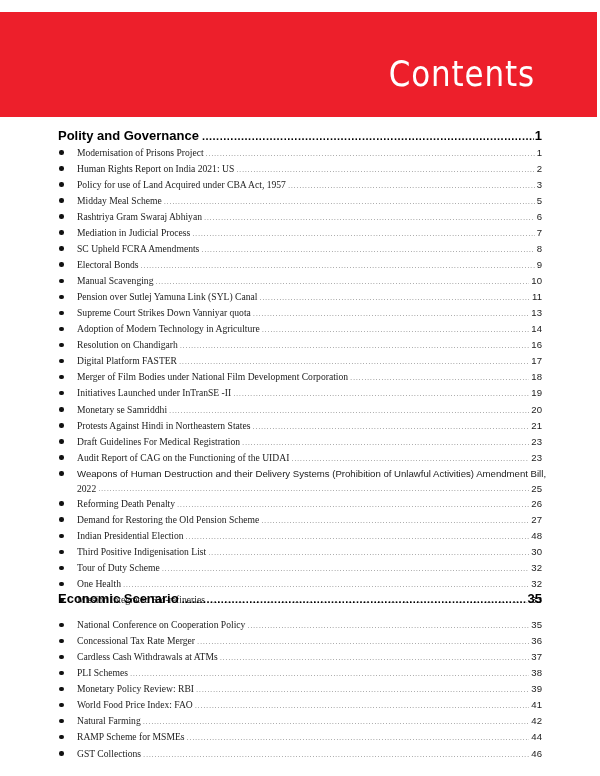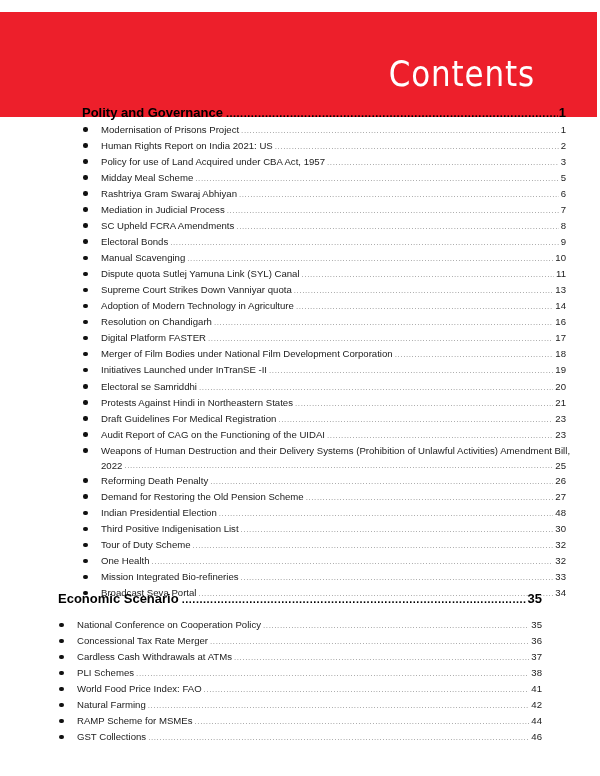--- a/index.html
+++ b/index.html
@@ -98,20 +98,21 @@
       left: 1px;
       top: 5.5px;
       width: 4.5px;
       height: 4.5px;
       border-radius: 50%;
       background: #111;
     }
     .item .item-text {
       white-space: nowrap;
       padding-right: 2px;
+      font-family: Liberation Serif, serif;
     }
     .item .leader {
       flex: 1;
       overflow: hidden;
       white-space: nowrap;
       color: #777;
       font-size: 8px;
       letter-spacing: 0.6px;
     }
     .item .leader::after {
@@ -140,21 +141,21 @@
   </style>
 </head>
 <body>
 
 <div class="banner" style="background: rgb(237, 31, 43);">
   <div class="banner-title">Contents</div>
 </div>
 
 <div class="toc">
 
-  <div class="section" style="top:105px;margin-left:24px;">
+  <div class="section" style="top:128px;">
     <div class="section-heading">
       <span class="heading-text">Polity and Governance</span>
       <span class="leader"></span>
       <span class="page-num">1</span>
     </div>
     <ul class="items" style="margin-top:0.5px;">
       <li class="item">
           <span class="bullet"></span>
           <span class="item-text">Modernisation of Prisons Project</span>
           <span class="leader"></span>
@@ -203,21 +204,21 @@
           <span class="page-num">9</span>
         </li>
       <li class="item">
           <span class="bullet"></span>
           <span class="item-text">Manual Scavenging</span>
           <span class="leader"></span>
           <span class="page-num">10</span>
         </li>
       <li class="item">
           <span class="bullet"></span>
-          <span class="item-text">Dispute quota Sutlej Yamuna Link (SYL) Canal</span>
+          <span class="item-text">Pension over Sutlej Yamuna Link (SYL) Canal</span>
           <span class="leader"></span>
           <span class="page-num">11</span>
         </li>
       <li class="item">
           <span class="bullet"></span>
           <span class="item-text">Supreme Court Strikes Down Vanniyar quota</span>
           <span class="leader"></span>
           <span class="page-num">13</span>
         </li>
       <li class="item">
@@ -245,21 +246,21 @@
           <span class="page-num">18</span>
         </li>
       <li class="item">
           <span class="bullet"></span>
           <span class="item-text">Initiatives Launched under InTranSE -II</span>
           <span class="leader"></span>
           <span class="page-num">19</span>
         </li>
       <li class="item">
           <span class="bullet"></span>
-          <span class="item-text">Electoral se Samriddhi</span>
+          <span class="item-text">Monetary se Samriddhi</span>
           <span class="leader"></span>
           <span class="page-num">20</span>
         </li>
       <li class="item">
           <span class="bullet"></span>
           <span class="item-text">Protests Against Hindi in Northeastern States</span>
           <span class="leader"></span>
           <span class="page-num">21</span>
         </li>
       <li class="item">
@@ -317,26 +318,20 @@
           <span class="bullet"></span>
           <span class="item-text">One Health</span>
           <span class="leader"></span>
           <span class="page-num">32</span>
         </li>
       <li class="item">
           <span class="bullet"></span>
           <span class="item-text">Mission Integrated Bio-refineries</span>
           <span class="leader"></span>
           <span class="page-num">33</span>
-        </li>
-      <li class="item">
-          <span class="bullet"></span>
-          <span class="item-text">Broadcast Seva Portal</span>
-          <span class="leader"></span>
-          <span class="page-num">34</span>
         </li>
     </ul>
   </div>
 
   <div class="section" style="top:591px;text-align:right;">
     <div class="section-heading">
       <span class="heading-text">Economic Scenario</span>
       <span class="leader"></span>
       <span class="page-num">35</span>
     </div>
@@ -360,20 +355,26 @@
           <span class="page-num">37</span>
         </li>
       <li class="item">
           <span class="bullet"></span>
           <span class="item-text">PLI Schemes</span>
           <span class="leader"></span>
           <span class="page-num">38</span>
         </li>
       <li class="item">
           <span class="bullet"></span>
+          <span class="item-text">Monetary Policy Review: RBI</span>
+          <span class="leader"></span>
+          <span class="page-num">39</span>
+        </li>
+      <li class="item">
+          <span class="bullet"></span>
           <span class="item-text">World Food Price Index: FAO</span>
           <span class="leader"></span>
           <span class="page-num">41</span>
         </li>
       <li class="item">
           <span class="bullet"></span>
           <span class="item-text">Natural Farming</span>
           <span class="leader"></span>
           <span class="page-num">42</span>
         </li>

